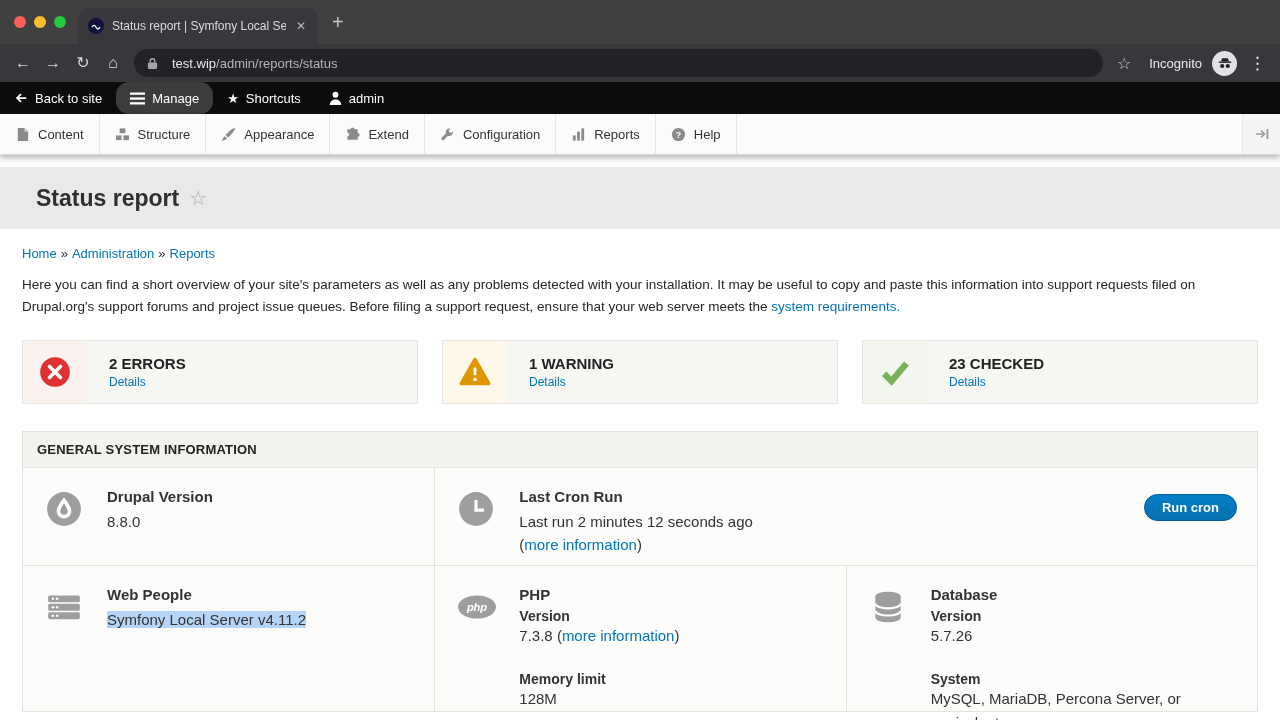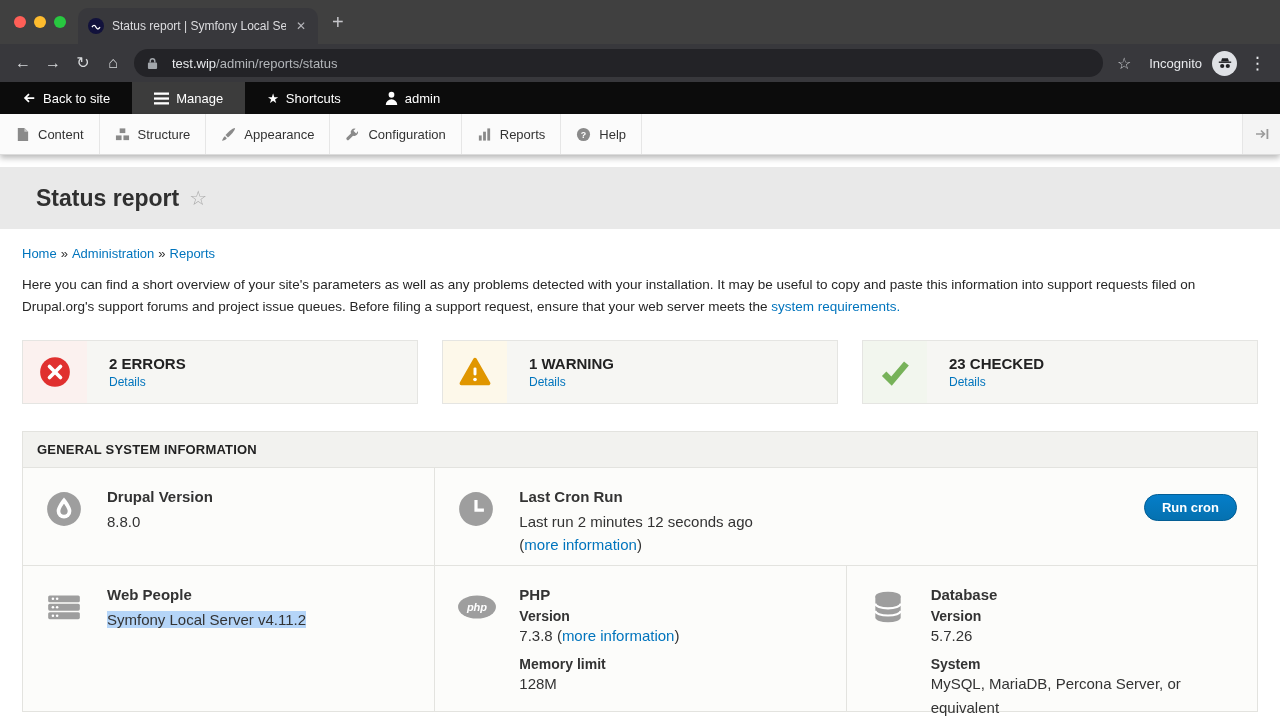--- a/index.html
+++ b/index.html
@@ -35,21 +35,21 @@
   .url { font-size:13px; white-space:nowrap; }
   .url-domain { color:#e8eaed; }
   .url-path { color:#b3b6ba; }
   .bookmark-star { color:#c9cbcf; font-size:16px; margin:0 6px 0 8px; }
   .incog-label { color:#e8eaed; font-size:13px; margin:0 10px 0 12px; }
   .incog-badge { width:25px; height:25px; border-radius:50%; background:#dfe1e5; display:flex; align-items:center; justify-content:center; }
   .more-dots { color:#e8eaed; font-size:17px; margin:0 6px 0 12px; }
 
   
   .drupal-toolbar { height:32px; background:#0c0c0c; display:flex; align-items:stretch; }
-  .dt-item { display:flex; align-items:center; gap:7px; padding:0 22px; color:#fff; font-size:13px; cursor:default; }
+  .dt-item { display:flex; align-items:center; gap:7px; padding:0 14px; color:#fff; font-size:13px; cursor:default;border-radius:13px; }
   .dt-item.active { background:#3c3c3c; }
   .dt-star { color:#fff; font-size:13px; }
 
   
   .drupal-menu { position:relative; height:41px; background:#fbfbfb; display:flex; align-items:stretch;
     border-bottom:1px solid #dcdcdc; box-shadow:0 3px 6px rgba(0,0,0,0.28); }
   .dm-item { display:flex; align-items:center; gap:8px; padding:0 15px; border-right:1px solid #e6e6e6; color:#333; font-size:13px; }
   .dm-icon { display:flex; }
   .dm-spacer { flex:1; }
   .dm-collapse { width:38px; display:flex; align-items:center; justify-content:center; border-left:1px solid #e6e6e6; background:#f4f4f4; }
@@ -83,21 +83,21 @@
   .sys-header { background:#f2f2ef; border-bottom:1px solid #e3e3df; padding:10px 14px; font-size:13px; font-weight:700; color:#222; letter-spacing:.2px; }
   .sys-grid1 { display:grid; grid-template-columns:1fr 2fr; }
   .sys-grid2 { display:grid; grid-template-columns:1fr 1fr 1fr; border-top:1px solid #e3e3df; }
   .sys-cell { background:#fcfcfa; padding:20px; display:flex; align-items:flex-start; }
   .sys-cell + .sys-cell { border-left:1px solid #e3e3df; }
   .sys-grid1 .sys-cell { height:97px; }
   .sys-grid2 .sys-cell { height:145px; }
   .sys-icon { flex:0 0 40px; margin:2px 22px 0 2px; display:flex; }
   .sys-title { margin:0 0 5px; font-size:15px; font-weight:700; color:#333; }
   .sys-val { font-size:15px; color:#333; line-height:1.55; }
-  .sys-sub { font-size:14px; font-weight:700; color:#333; margin-top:9px; }
+  .sys-sub { font-size:14px; font-weight:700; color:#333; margin-top:24px; }
   .sys-val a { color:#0074bd; text-decoration:none; }
   .selection { background:#b5d5f8; }
   .run-cron {
     margin-left:auto; margin-top:6px; flex:0 0 auto;
     background:#0678be; background-image:linear-gradient(#057ec9,#0571b0);
     border:1px solid #045e94; border-radius:20em; color:#fff;
     font-size:13px; font-weight:700; padding:5px 17px; font-family:"Liberation Sans",sans-serif;
   }
 </style>
 </head>
@@ -204,20 +204,28 @@
     <span>Structure</span>
   </div>
   <div class="dm-item">
     <span class="dm-icon">
       <svg width="15" height="15" viewBox="0 0 16 16">
           <path d="M15 1 C12 1 6.5 6.5 4.8 8.6 L7.4 11.2 C9.5 9.5 15 4 15 1 Z" fill="#8a8a8a"></path>
           <path d="M4.2 9.8 C2.6 10.4 2.2 12.6 1 14.6 C3.2 14.4 5.4 13.8 6.2 12 Z" fill="#8a8a8a"></path>
         </svg>
     </span>
     <span>Appearance</span>
+  </div>
+  <div class="dm-item">
+    <span class="dm-icon">
+      <svg width="15" height="15" viewBox="0 0 16 16">
+          <path d="M6 2.5 a2 2 0 0 1 4 0 H13.5 v4 a2 2 0 0 1 0 4 V13.5 H2.5 V10 a2 2 0 0 0 0 -4 V2.5 Z" fill="#8a8a8a"></path>
+        </svg>
+    </span>
+    <span>Extend</span>
   </div>
   <div class="dm-item">
     <span class="dm-icon">
       <svg width="15" height="15" viewBox="0 0 16 16">
           <path d="M13.8 4.2 a4 4 0 0 1 -5.2 5 L4.2 13.6 a1.6 1.6 0 0 1 -2.3 -2.3 L6.3 7 a4 4 0 0 1 5 -5.2 L9 4.1 l2.9 2.9 z" fill="#8a8a8a"></path>
         </svg>
     </span>
     <span>Configuration</span>
   </div>
   <div class="dm-item">

